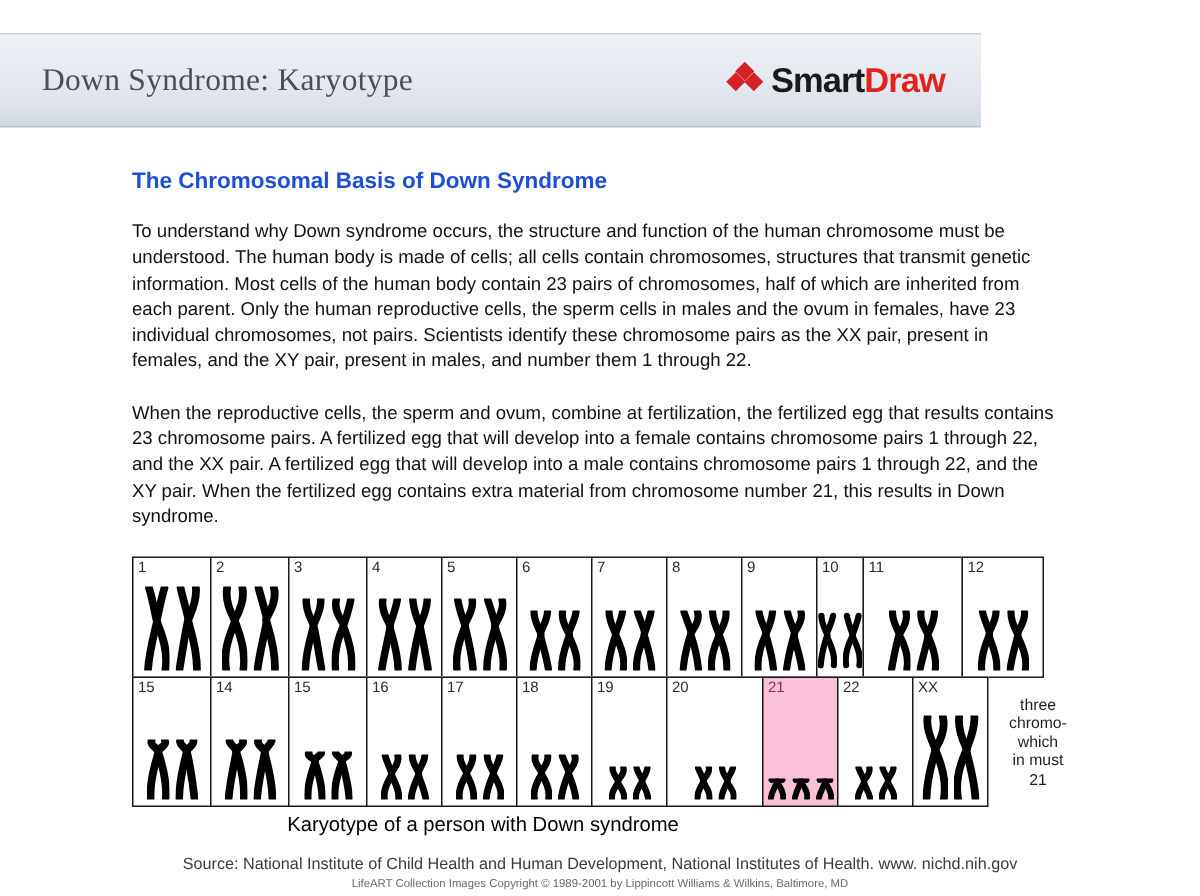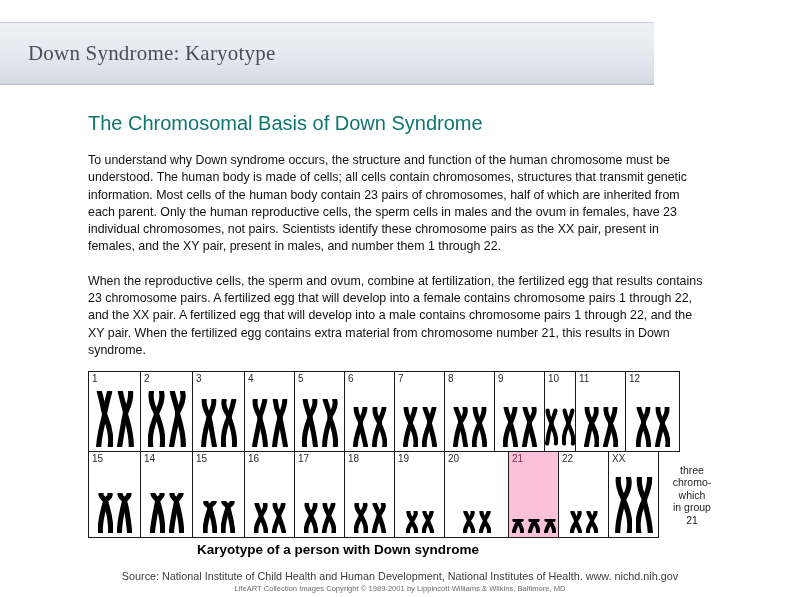--- a/index.html
+++ b/index.html
@@ -71,23 +71,23 @@
   .brand-text .draw  { color: #e2231a; }
 
   
   .content {
     position: absolute;
     left: 88px;
     top: 112px;
     width: 620px;
   }
   .section-heading {
-    font-size: 20px;
-    font-weight: normal;
-    color: #0f766e;
+    font-size: 15px;
+    font-weight: bold;
+    color: #1d4ed8;
     margin: 0 0 17px 0;
   }
   .para {
     font-size: 12.4px;
     line-height: 17.3px;
     color: #121212;
     margin: 0 0 17px 0;
     text-align: left;
   }
   .para:last-child { margin-bottom: 0; }
@@ -160,23 +160,22 @@
   }
 
   
   .caption {
     position: absolute;
     left: 0;
     top: 542px;
     width: 644px;
     text-align: center;
     font-size: 13.5px;
-    font-weight: bold;
+    font-weight: normal;
     color: #000;
-    padding-left: 16px;
   }
   .source {
     position: absolute;
     left: 0;
     top: 570px;
     width: 800px;
     text-align: center;
     font-size: 10.8px;
     color: #3b3b3b;
   }
@@ -188,20 +187,28 @@
     text-align: center;
     font-size: 7.6px;
     color: #6a6a6a;
   }
 </style>
 </head>
 <body>
 
 <div class="header">
   <div class="header-title">Down Syndrome: Karyotype</div>
+  <div class="brand">
+    <span class="brand-mark">
+      <i class="d1"></i>
+        <i class="d2"></i>
+        <i class="d3"></i>
+    </span>
+    <span class="brand-text"><span class="smart">Smart</span><span class="draw">Draw</span></span>
+  </div>
 </div>
 
 <div class="content">
   <h2 class="section-heading">The Chromosomal Basis of Down Syndrome</h2>
   <p class="para">To understand why Down syndrome occurs, the structure and function of the human chromosome must be understood. The human body is made of cells; all cells contain chromosomes, structures that transmit genetic information. Most cells of the human body contain 23 pairs of chromosomes, half of which are inherited from each parent. Only the human reproductive cells, the sperm cells in males and the ovum in females, have 23 individual chromosomes, not pairs. Scientists identify these chromosome pairs as the XX pair, present in females, and the XY pair, present in males, and number them 1 through 22.</p>
   <p class="para">When the reproductive cells, the sperm and ovum, combine at fertilization, the fertilized egg that results contains 23 chromosome pairs. A fertilized egg that will develop into a female contains chromosome pairs 1 through 22, and the XX pair. A fertilized egg that will develop into a male contains chromosome pairs 1 through 22, and the XY pair. When the fertilized egg contains extra material from chromosome number 21, this results in Down syndrome.</p>
 </div>
 
 <div class="karyotype">
   <div class="k-row row1" id="k-row-1">
@@ -448,21 +455,21 @@
       <path d="M 3.0 1
             C 4.3 8.0, 7.2 14.0, 7.5 16.0
             C 6.8 18.0, 14.9 28.0, 12.6 39.0"></path>
       <path d="M 12.0 1
             C 10.7 8.0, 7.5 14.0, 7.5 16.0
             C 6.8 18.0, 0.5 28.0, 2.4 39.0"></path>
     </g>
   </svg>
         </div>
       </div>
-      <div class="k-cell" style="width: 51px;">
+      <div class="k-cell" style="width: 67px;">
         <span class="k-label">11</span>
         <div class="k-pair">
           <svg class="chrom" width="15" height="40" viewBox="0 0 15 40">
     <g fill="none" stroke="#000000" stroke-width="4.8" stroke-linecap="round">
       <path d="M 3.0 1
             C 2.8 8.0, 7.4 14.0, 7.5 16.0
             C 8.1 18.0, 14.8 28.0, 12.6 39.0"></path>
       <path d="M 12.0 1
             C 13.8 8.0, 8.4 14.0, 7.5 16.0
             C 6.8 18.0, 4.4 28.0, 2.4 39.0"></path>
@@ -789,21 +796,21 @@
             C 13.9 11.2, 8.7 20.4, 8.5 22.4
             C 7.9 24.4, -0.2 39.2, 2.7 55.0"></path>
     </g>
   </svg>
         </div>
       </div>
       <div class="k-note" style="width: 56px; height: 86px;">
         <span>three</span>
         <span>chromo-</span>
         <span>which</span>
-        <span>in group</span>
+        <span>in must</span>
         <span>21</span>
       </div>
     </div>
 </div>
 
 <div class="caption">Karyotype of a person with Down syndrome</div>
 <div class="source">Source: National Institute of Child Health and Human Development, National Institutes of Health. www. nichd.nih.gov</div>
 <div class="copyright">LifeART Collection Images Copyright © 1989-2001 by Lippincott Williams &amp; Wilkins, Baltimore, MD</div>
 
 </body></html>

